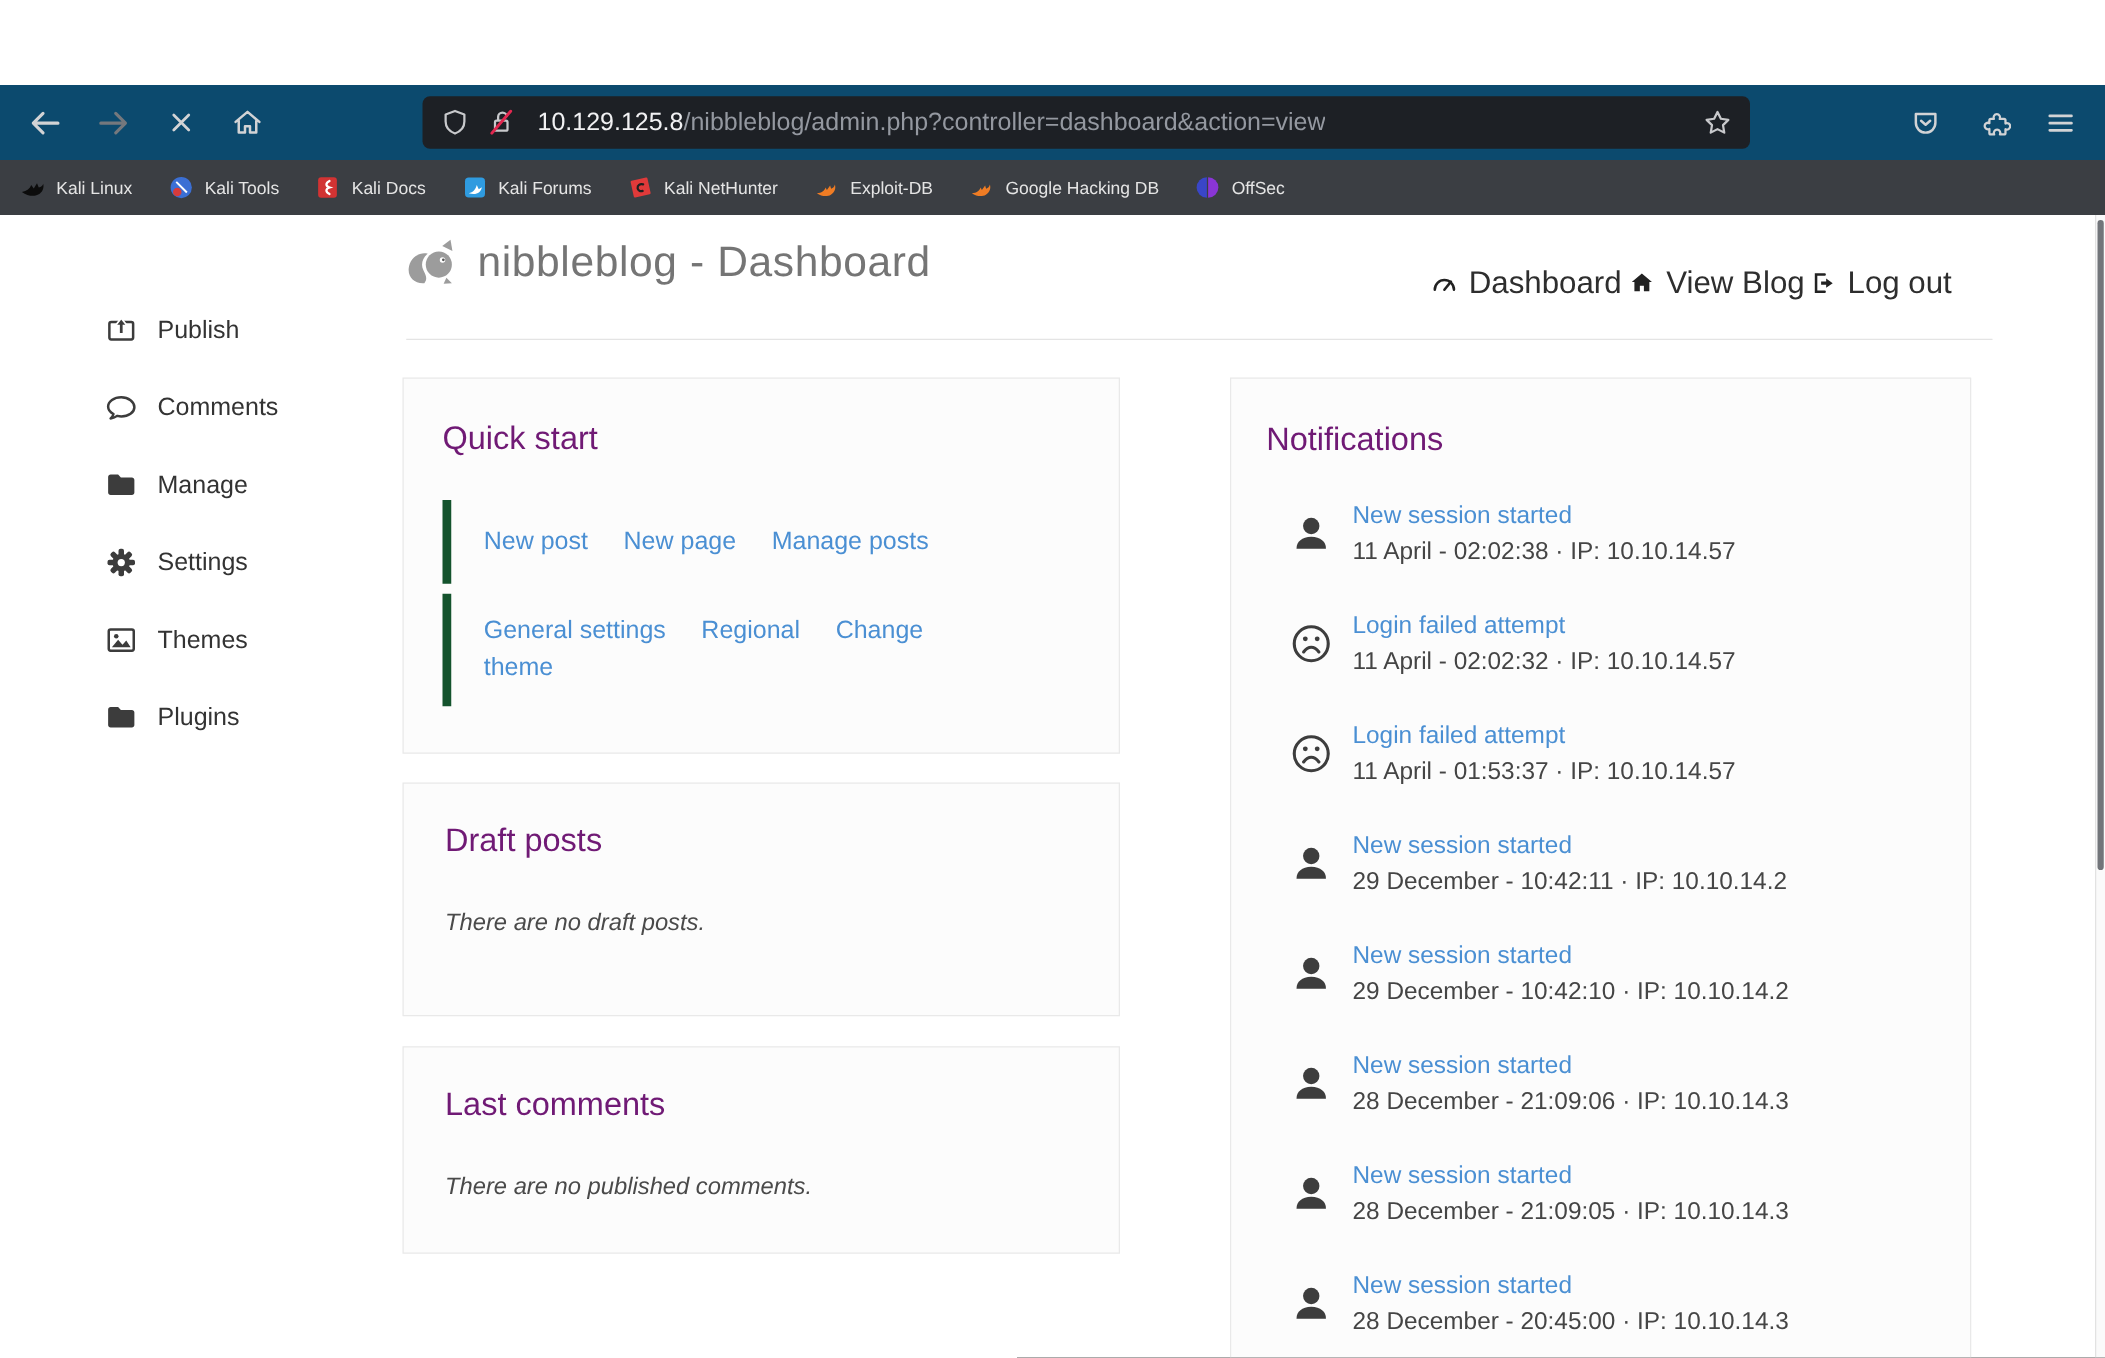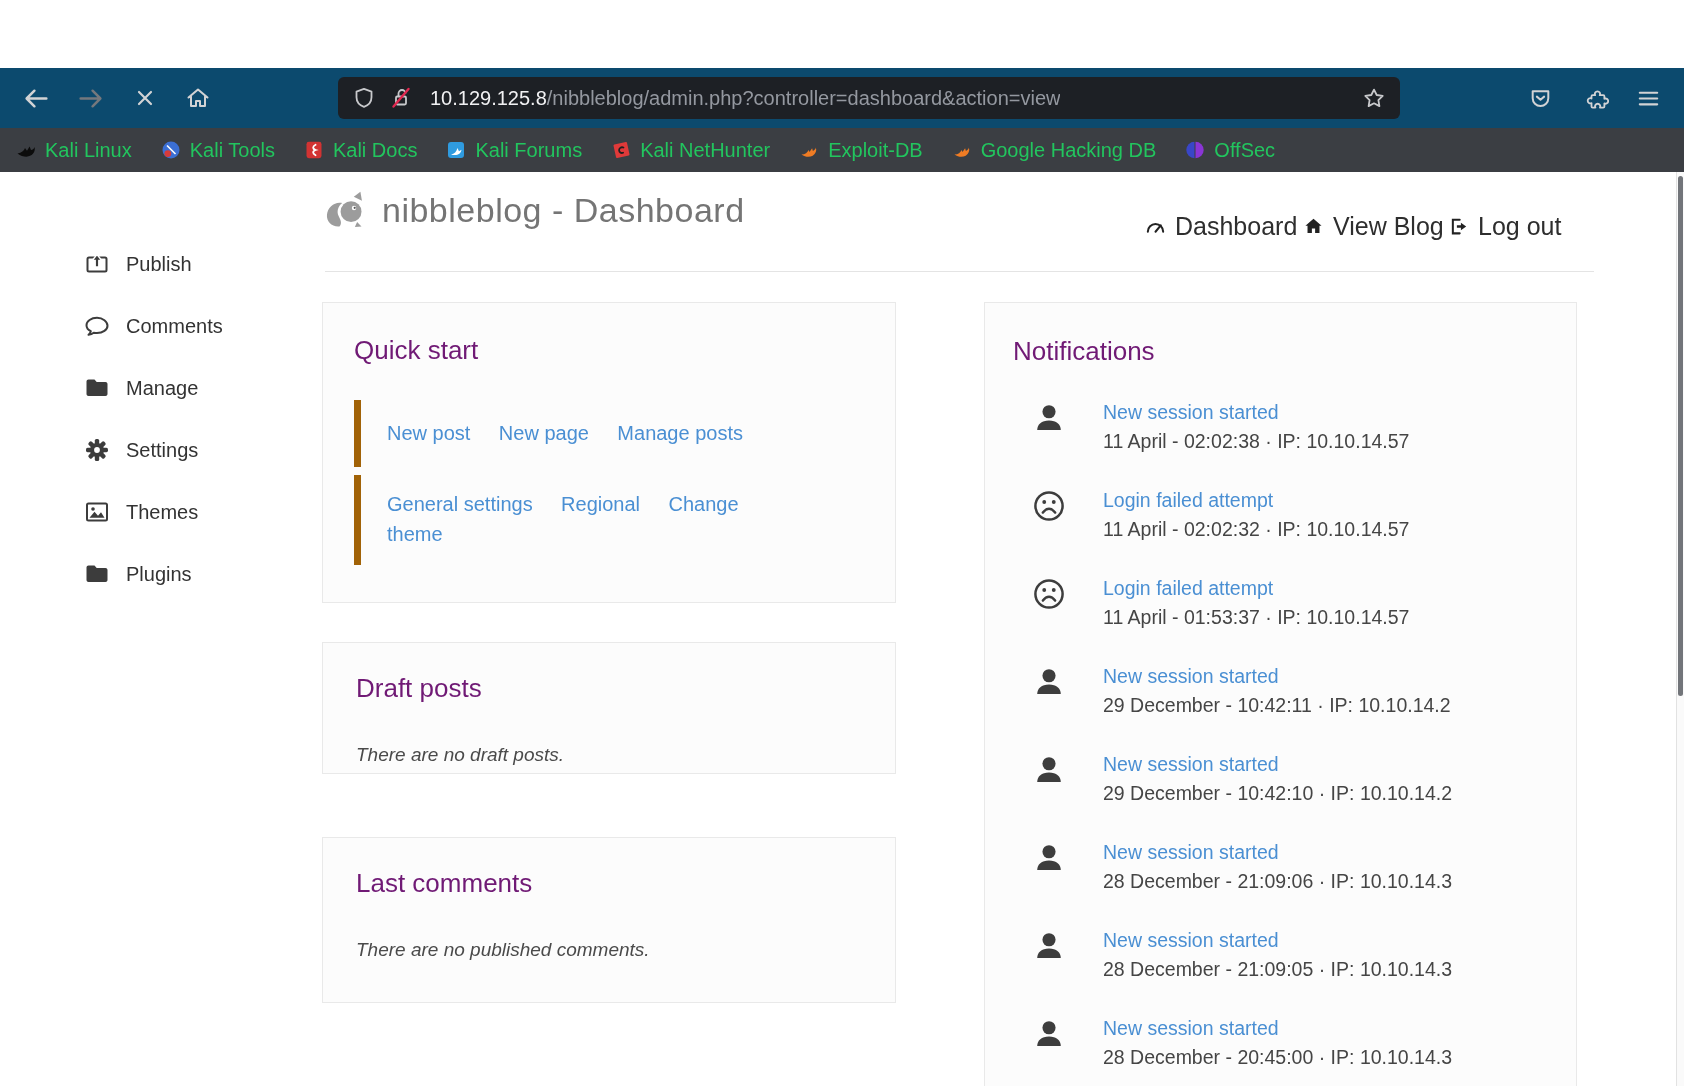--- a/index.html
+++ b/index.html
@@ -29,21 +29,21 @@
   .tbico.fwd { color:#75787d; }
   .urlbar { position:absolute; left:338px; top:9px; width:1062px; height:42px; background:#1d2025;
      border-radius:6px; display:flex; align-items:center; padding:0 14px; }
   .url-ico { width:24px; height:24px; margin-right:13px; color:#c8c9cc; flex:none; }
   .url-text { font-size:20px; white-space:nowrap; overflow:hidden; margin-left:4px; }
   .url-host { color:#f1f1f3; } .url-path { color:#9498a0; }
   .url-star { margin-left:auto; width:24px; height:24px; color:#c8c9cc; flex:none; }
 
   .bookmarks { position:absolute; left:0; top:128px; width:100%; height:44px; background:#3b3e43;
      display:flex; align-items:center; padding-left:16px; gap:29px; }
-  .bm { display:flex; align-items:center; gap:9px; color:#22c55e; font-size:20px; white-space:nowrap; }
+  .bm { display:flex; align-items:center; gap:9px; color:#e5e5e5; font-size:14px; white-space:nowrap; }
   .bm svg { width:20px; height:20px; flex:none; }
 
   
   .content { position:absolute; left:0; top:172px; width:100%; height:914px; background:#fff; overflow:hidden;
      color:#333; }
 
   .sidebar { position:absolute; left:84px; top:61px; display:flex; flex-direction:column; }
   .side-item { height:62px; display:flex; align-items:center; gap:16px; cursor:pointer;text-align:center; }
   .side-item svg { width:26px; height:26px; color:#3c3c3c; flex:none; }
   .side-item span { font-size:20px; color:#333; }
@@ -55,31 +55,31 @@
   .topnav { position:absolute; top:41px; height:26px; display:flex; align-items:center; gap:9px;
      font-size:25px; color:#2e2e2e; cursor:pointer; }
   .topnav svg { width:21px; height:21px; color:#222; flex:none; }
   .nav-dash { left:1145px; } .nav-view { left:1303px; } .nav-out { left:1448px; }
 
   .hdr-divider { position:absolute; left:325px; top:99px; width:1269px; height:1px; background:#e4e4e4; }
 
   .card { position:absolute; background:#fcfcfc; border:1px solid #e9e9e9; }
   .card h2 { font-size:26px; font-weight:400; color:#701a75; }
   .qs { left:322px; top:130px; width:574px; height:301px; padding:32px 0 0 31px; }
-  .qs-block { border-left:7px solid #a16207; padding:22px 0 22px 26px; margin-top:34px; width:420px; }
+  .qs-block { border-left:7px solid #14532d; padding:22px 0 22px 26px; margin-top:34px; width:420px; }
   .qs-block.second { margin-top:8px; padding:15px 0 15px 26px; width:412px; line-height:28px; }
   .qs-block a { color:#4a8fd3; font-size:20px; text-decoration:none; margin-right:24px; cursor:pointer; }
   .empty-card { left:322px; width:574px; padding:30px 0 0 33px; }
-  .drafts { top:470px; height:132px; }
+  .drafts { top:454px; height:187px; }
   .lastc  { top:665px; height:166px; }
   .empty-card p { font-style:italic; font-size:19px; color:#4a4a4a; margin-top:40px; }
 
   .notif { left:984px; top:130px; width:593px; height:910px; padding:33px 24px 0 28px; }
   .notif-list { margin-top:34px; display:flex; flex-direction:column; gap:36px; }
-  .n-item { display:flex; align-items:flex-start;gap:21px; }
+  .n-item { display:flex; align-items:center; }
   .n-item .nico { width:34px; height:34px; color:#3d3d3d; margin:0 16px 0 19px; flex:none; }
   .n-link { color:#4a8fd3; font-size:19.5px; text-decoration:none; cursor:pointer; display:block; }
   .n-meta { color:#454545; font-size:19.5px; margin-top:6px; }
 
   .scroll-track { position:absolute; right:0; top:172px; width:8px; height:914px; background:#fafafa; border-left:1px solid #e2e2e2; }
   .scroll-thumb { position:absolute; right:1px; top:176px; width:5px; height:520px; background:#72757a; border-radius:3px; }
 </style>
 </head>
 <body>
 

